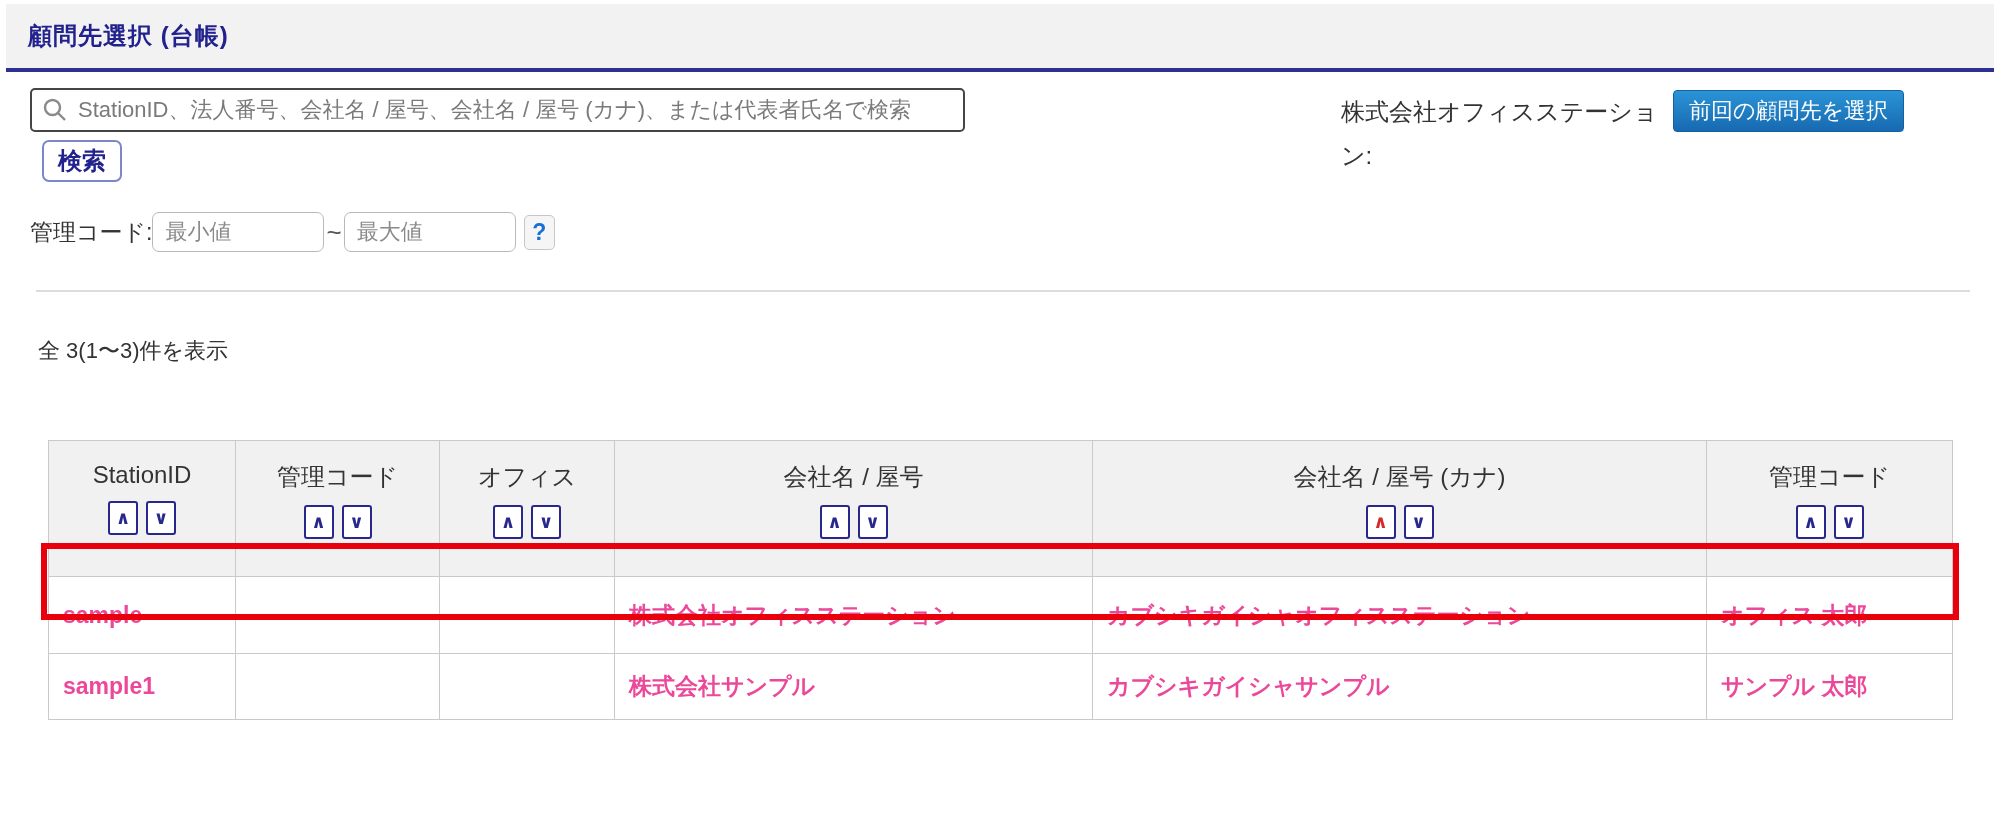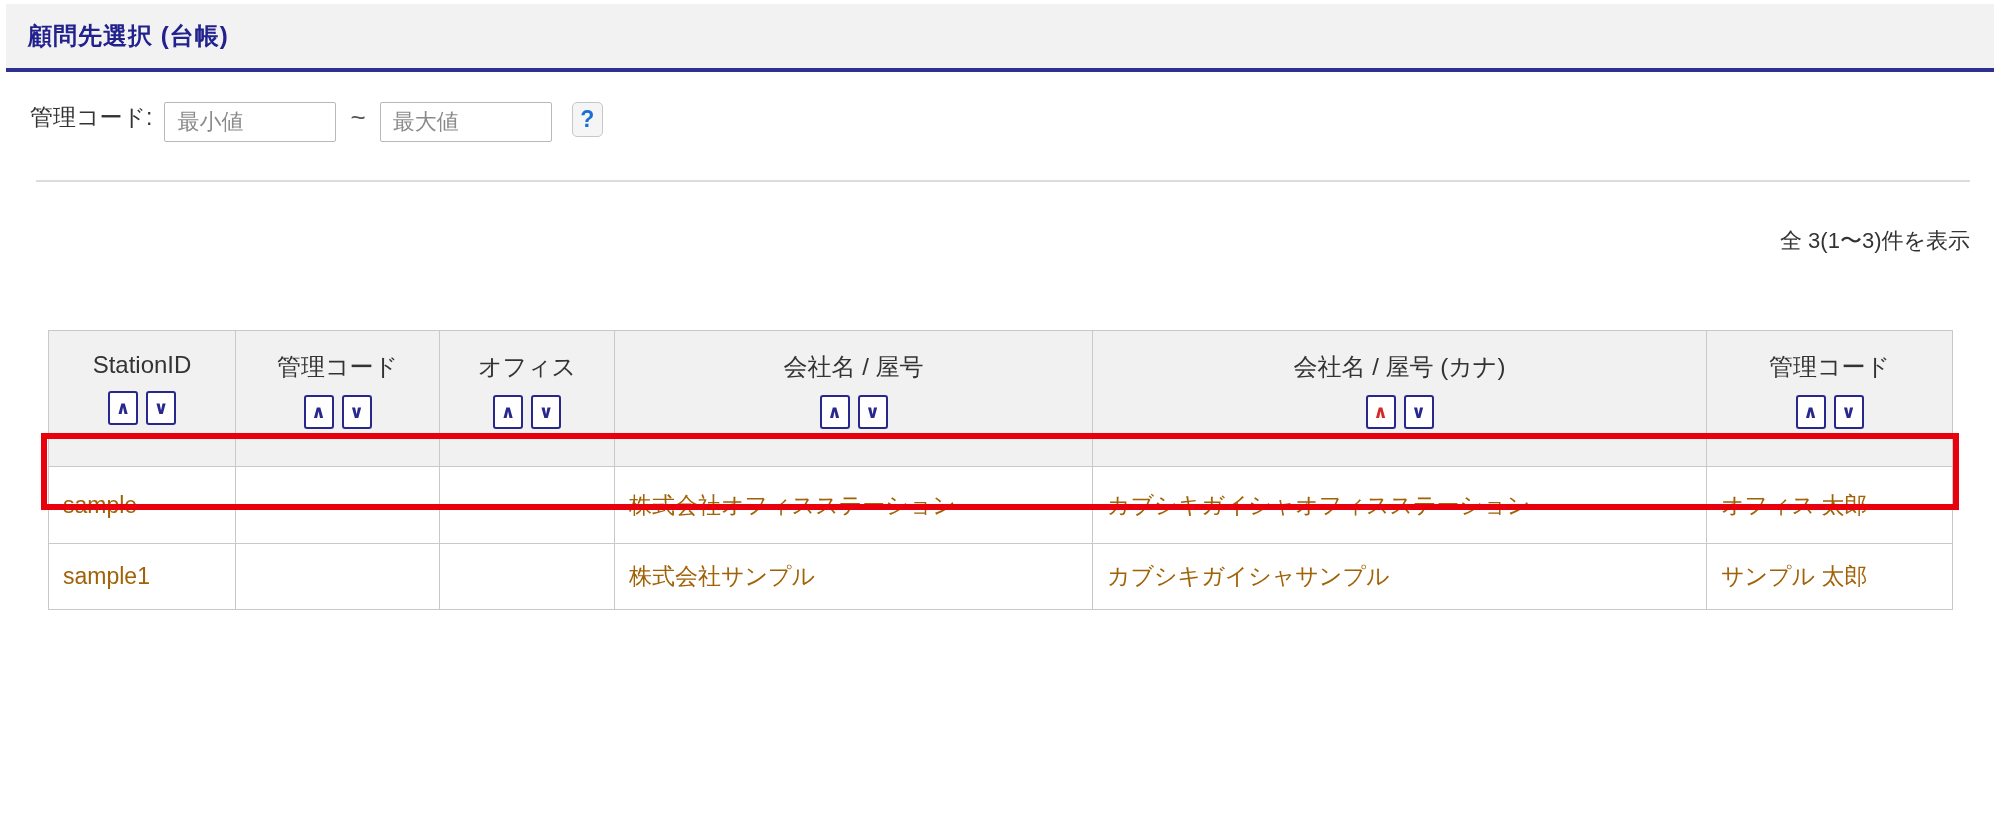--- a/index.html
+++ b/index.html
@@ -53,40 +53,40 @@
     font-size: 24px; line-height: 1.85; color: #333;
   }
   .prev-client-button {
     height: 42px; padding: 0 15px;
     background: linear-gradient(#2b94d6, #1769b1);
     border: 1px solid #15609f; border-radius: 4px;
     color: #ffffff; font-size: 22px; font-family: inherit;
     cursor: pointer; white-space: nowrap;
   }
   
-  .kanri-row { display: flex; align-items: flex-start; margin-top: 30px; gap: 12px; }
+  .kanri-row { display: flex; align-items: center; margin-top: 30px; }
   .kanri-label { font-size: 23px; color: #333; }
   .kanri-input {
     width: 172px; height: 40px;
-    border: 1px solid #b9b9b9; border-radius: 2px;
+    border: 1px solid #b9b9b9; border-radius: 7px;
     padding: 0 12px; font-size: 22px; font-family: inherit; color: #333;
     outline: none;
   }
   .kanri-input::placeholder { color: #8a8a8a; }
   .kanri-sep { font-size: 26px; color: #555; margin: 0 2px; }
   .help-button {
     width: 31px; height: 35px; margin-left: 8px;
     background: #f5f5f5; border: 1px solid #c7c7c7; border-radius: 5px;
     color: #1a6fd4; font-size: 23px; font-weight: bold; font-family: inherit;
     display: flex; align-items: center; justify-content: center;
     cursor: pointer; padding: 0;
   }
   
   .divider { border: none; border-top: 2px solid #dcdcdc; margin: 38px 0 0 6px; }
-  .result-count { margin: 44px 0 0 8px; font-size: 22px; color: #333; text-align: right; }
+  .result-count { margin: 44px 0 0 8px; font-size: 22px; color: #333; }
   
   .table-wrap { position: relative; margin: 74px 0 0 18px; width: 1904px; }
   table.client-table {
     border-collapse: collapse; table-layout: fixed;
     width: 1904px; background: #ffffff;
   }
   .client-table th, .client-table td { border: 1px solid #c9c9c9; }
   .client-table th {
     background: #f1f1f1; font-weight: normal;
     font-size: 24px; color: #333;
@@ -107,39 +107,58 @@
     font-family: inherit; cursor: pointer;
     display: flex; align-items: center; justify-content: center;
   }
   .sort-btn.active { color: #d42a2a; }
   .client-table td {
     font-size: 23px; padding-left: 14px; text-align: left;
     background: #ffffff;
   }
   .client-table tbody tr.row-first td { height: 77px; }
   .client-table tbody tr td { height: 66px; }
-  .cell-link { color: #a16207; text-decoration: none; cursor: pointer; }
+  .cell-link { color: #ec4899; text-decoration: none; cursor: pointer; font-weight: bold; }
   .row-highlight {
     position: absolute;
     top: 103px; left: -7px; right: -7px; height: 77px;
     border: 6px solid #e8000d;
     pointer-events: none; z-index: 2;
   }
 </style>
 </head>
 <body>
 
 <div class="page">
 
   <header class="title-bar">
     <h1 class="page-title">顧問先選択 (台帳)</h1>
   </header>
 
   <div class="content">
 
+    <div class="top-row">
+      <div class="search-area">
+        <div class="search-box">
+          <span class="search-icon">
+            <svg width="26" height="26" viewBox="0 0 26 26">
+              <circle cx="10.5" cy="10.5" r="7.5" fill="none" stroke="#8a8a8a" stroke-width="2.4"></circle>
+              <line x1="16" y1="16" x2="23" y2="23" stroke="#8a8a8a" stroke-width="2.4"></line>
+            </svg>
+          </span>
+          <input type="text" class="search-input" placeholder="StationID、法人番号、会社名 / 屋号、会社名 / 屋号 (カナ)、または代表者氏名で検索" style="">
+        </div>
+        <button class="search-button">検索</button>
+      </div>
+
+      <div class="prev-client">
+        <span class="prev-client-label">株式会社オフィスステーション:</span>
+        <button class="prev-client-button">前回の顧問先を選択</button>
+      </div>
+    </div>
 
     <div class="kanri-row">
       <span class="kanri-label">管理コード:</span>
       <input type="text" class="kanri-input" placeholder="最小値" style="">
       <span class="kanri-sep">~</span>
       <input type="text" class="kanri-input" placeholder="最大値" style="">
       <button class="help-button">?</button>
     </div>
 
     <hr class="divider">

